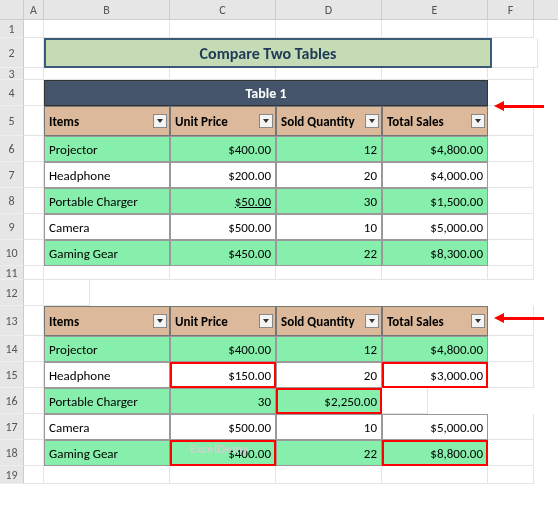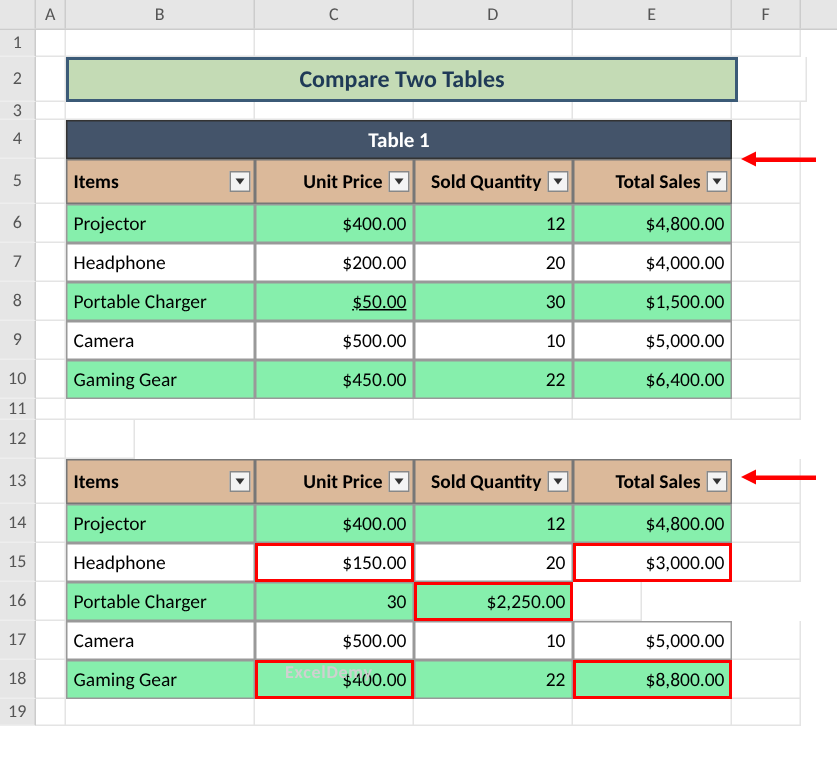--- a/index.html
+++ b/index.html
@@ -79,21 +79,21 @@
     border: 1px solid #333;
     font-size: 14px;
   }
   .hdr {
     background: #dbb99a;
     font-weight: bold;
     border: 1px solid #777;
     position: relative;
   }
   .hdr.center { justify-content: flex-start; }
-  .hdr.right { justify-content: flex-end; padding-right: 20px; }
+  .hdr.right { padding-right: 20px; }
   .drop {
     position: absolute;
     right: 2px; top: 50%;
     transform: translateY(-50%);
     width: 14px; height: 14px;
     background: #f4f4f4;
     border: 1px solid #888;
     display:flex;align-items:center;justify-content:center;
   }
   .drop::after {
@@ -243,21 +243,21 @@
       <div class="cell wC dcell right" style="height: 100%;">$500.00</div>
       <div class="cell wD dcell right" style="height: 100%;">10</div>
       <div class="cell wE dcell right" style="height: 100%;">$5,000.00</div>
       <div class="cell wF " style="height: 100%;"></div>
     </div>
     <div class="row" style="height: 26px;">
       <div class="cell wA " style="height: 100%;"></div>
       <div class="cell wB dcell  band" style="height: 100%;">Gaming Gear</div>
       <div class="cell wC dcell right band" style="height: 100%;">$450.00</div>
       <div class="cell wD dcell right band" style="height: 100%;">22</div>
-      <div class="cell wE dcell right band" style="height: 100%;">$6,400.00</div>
+      <div class="cell wE dcell right band" style="height: 100%;">$8,300.00</div>
       <div class="cell wF " style="height: 100%;"></div>
     </div>
     <div class="row" style="height: 14px;">
       <div class="cell wA " style="height: 100%;"></div>
       <div class="cell wB " style="height: 100%;"></div>
       <div class="cell wC " style="height: 100%;"></div>
       <div class="cell wD " style="height: 100%;"></div>
       <div class="cell wE " style="height: 100%;"></div>
       <div class="cell wF " style="height: 100%;"></div>
     </div>

